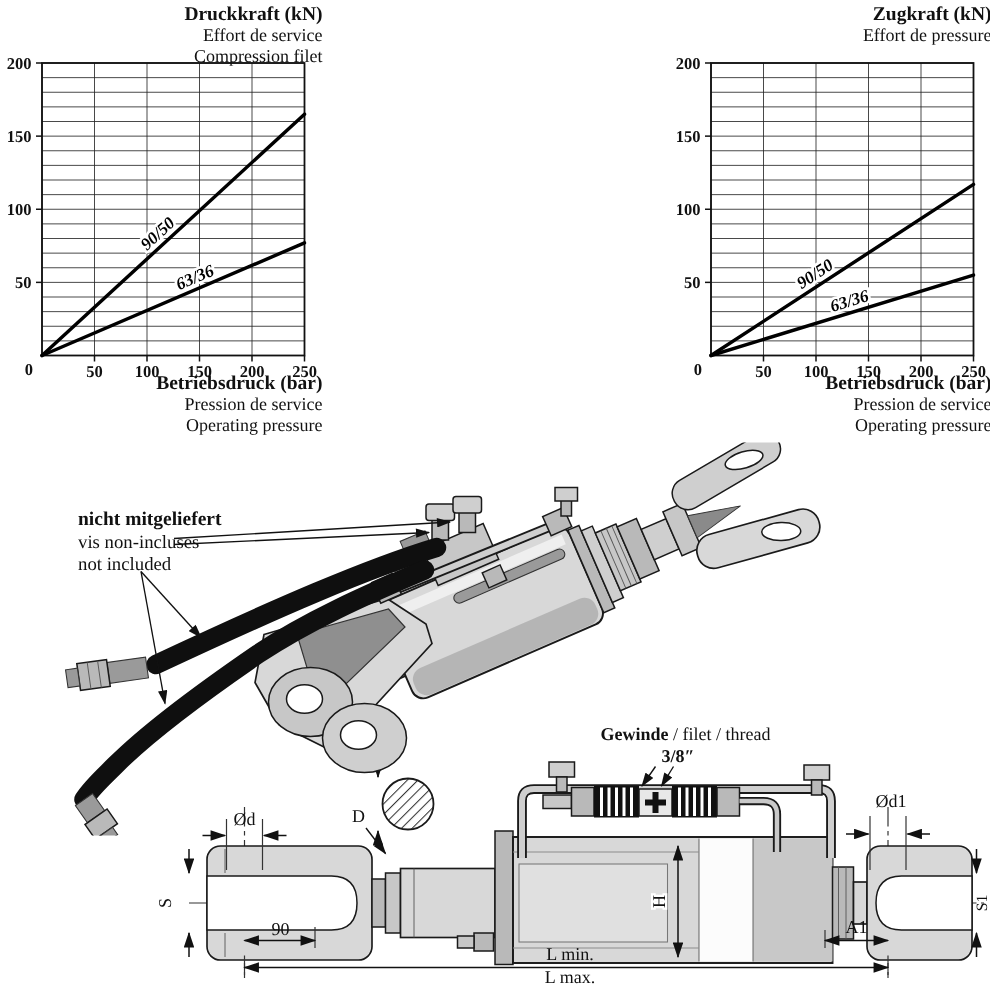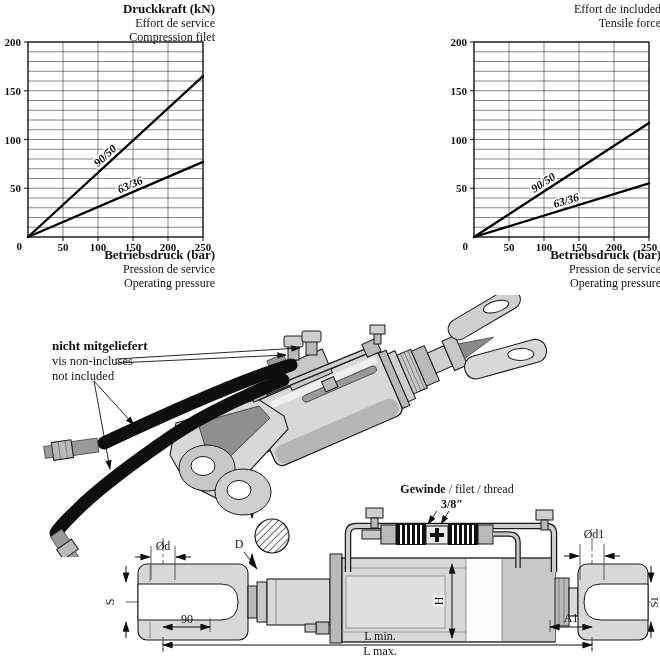--- a/index.html
+++ b/index.html
@@ -40,22 +40,22 @@
 <body>
 
 <div class="page">
 
   <div class="abs charttitle" style="left:15px;top:2px;">
     <div class="t1">Druckkraft (kN)</div>
     <div>Effort de service</div>
     <div>Compression filet</div>
   </div>
   <div class="abs charttitle" style="left:461px;top:2px;">
-    <div>Effort de included</div>
-    <div>Tensile force</div>
+    <div class="t1">Zugkraft (kN)</div>
+    <div>Effort de pressure</div>
   </div>
 
   <svg class="abs" style="left:0px;top:30px;" width="232" height="222" id="chart0">
       <g stroke="#222" stroke-width="0.55">
         <line x1="28" y1="207.00" x2="203" y2="207.00"></line>
         <line x1="28" y1="197.25" x2="203" y2="197.25"></line>
         <line x1="28" y1="187.50" x2="203" y2="187.50"></line>
         <line x1="28" y1="177.75" x2="203" y2="177.75"></line>
         <line x1="28" y1="168.00" x2="203" y2="168.00"></line>
         <line x1="28" y1="158.25" x2="203" y2="158.25"></line>

